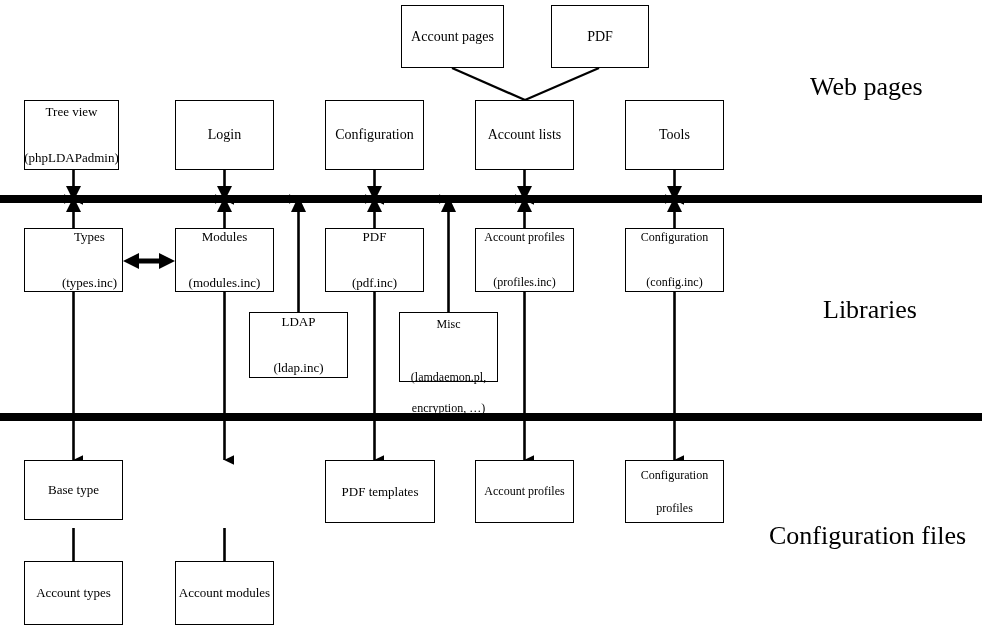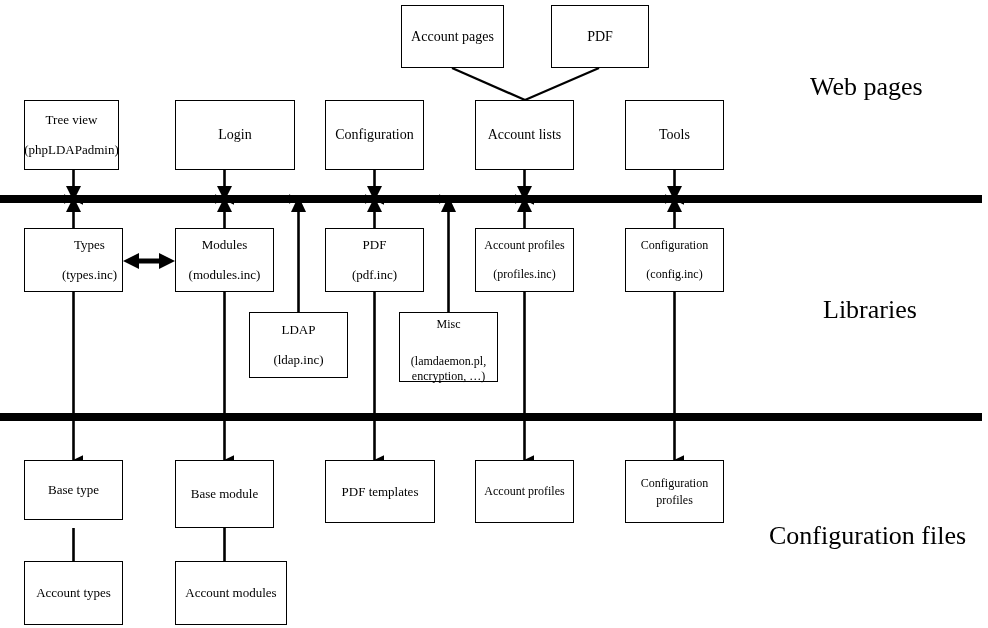--- a/index.html
+++ b/index.html
@@ -29,20 +29,21 @@
     color: #000000;
     z-index: 5;
   }
   .node .line1 {
     display: block;
     white-space: nowrap;
   }
   .node .line2 {
     display: block;
     white-space: nowrap;
+    margin-top: 16px;
   }
   .node.two-line .line1 { margin-bottom: 14px; }
   .node.stack .line1 { margin-bottom: 2px; }
   .band-label {
     position: absolute;
     color: #000000;
     white-space: nowrap;
     z-index: 6;
   }
   svg.links {
@@ -202,21 +203,21 @@
 
   <div class="node" style="left:551px; top:5px; width:98px; height:63px; font-size:14px;">
     <span class="line1">PDF</span>
   </div>
 
   <div class="node two-line" style="left:24px; top:100px; width:95px; height:70px; font-size:13px;">
     <span class="line1">Tree view</span>
     <span class="line2">(phpLDAPadmin)</span>
   </div>
 
-  <div class="node" style="left:175px; top:100px; width:120px; height:70px; font-size:14px;">
+  <div class="node" style="left:175px; top:100px; width:99px; height:70px; font-size:14px;">
     <span class="line1">Login</span>
   </div>
 
   <div class="node" style="left:325px; top:100px; width:99px; height:70px; font-size:14px;">
     <span class="line1">Configuration</span>
   </div>
 
   <div class="node" style="left:475px; top:100px; width:99px; height:70px; font-size:14px;">
     <span class="line1">Account lists</span>
   </div>
@@ -262,40 +263,37 @@
     <span class="line2">(lamdaemon.pl,</span>
     <span class="line2">encryption, …)</span>
   </div>
 
   <div class="band-label" style="left:823px; top:295px; font-size:26px;">Libraries</div>
 
   <div class="node" style="left:24px; top:460px; width:99px; height:60px; font-size:13px;">
     <span class="line1">Base type</span>
   </div>
 
-  <div class="node" style="left:175px; top:460px; width:99px; height:68px; font-size:13px;">
-    <span class="line1">Base module</span>
-  </div>
 
   <div class="node" style="left:325px; top:460px; width:110px; height:63px; font-size:13px;">
     <span class="line1">PDF templates</span>
   </div>
 
   <div class="node" style="left:475px; top:460px; width:99px; height:63px; font-size:12px;">
     <span class="line1">Account profiles</span>
   </div>
 
   <div class="node stack" style="left:625px; top:460px; width:99px; height:63px; font-size:12px;">
     <span class="line1">Configuration</span>
     <span class="line2">profiles</span>
   </div>
 
   <div class="node" style="left:24px; top:561px; width:99px; height:64px; font-size:13px;">
     <span class="line1">Account types</span>
   </div>
 
-  <div class="node" style="left:175px; top:561px; width:112px; height:64px; font-size:13px;text-align:right;">
+  <div class="node" style="left:175px; top:561px; width:99px; height:64px; font-size:13px;text-align:right;">
     <span class="line1">Account modules</span>
   </div>
 
   <div class="band-label" style="left:769px; top:521px; font-size:26px;">Configuration files</div>
 
 </div>
 
 </body></html>

